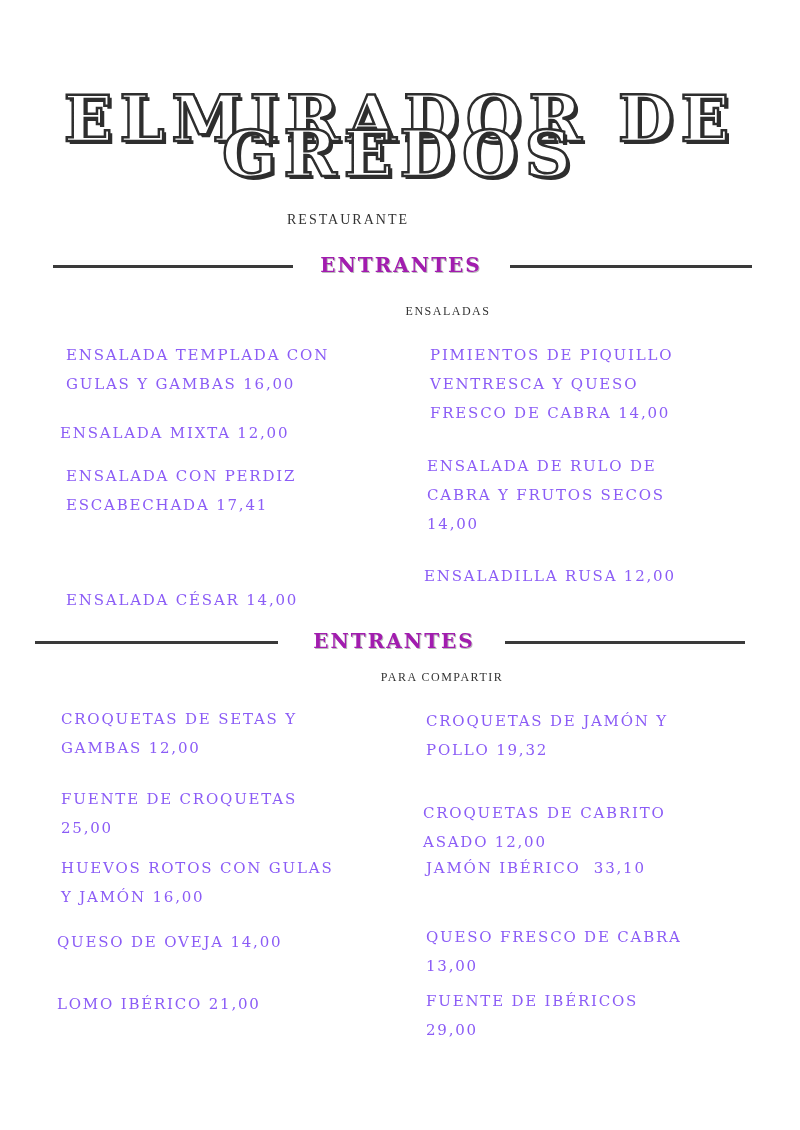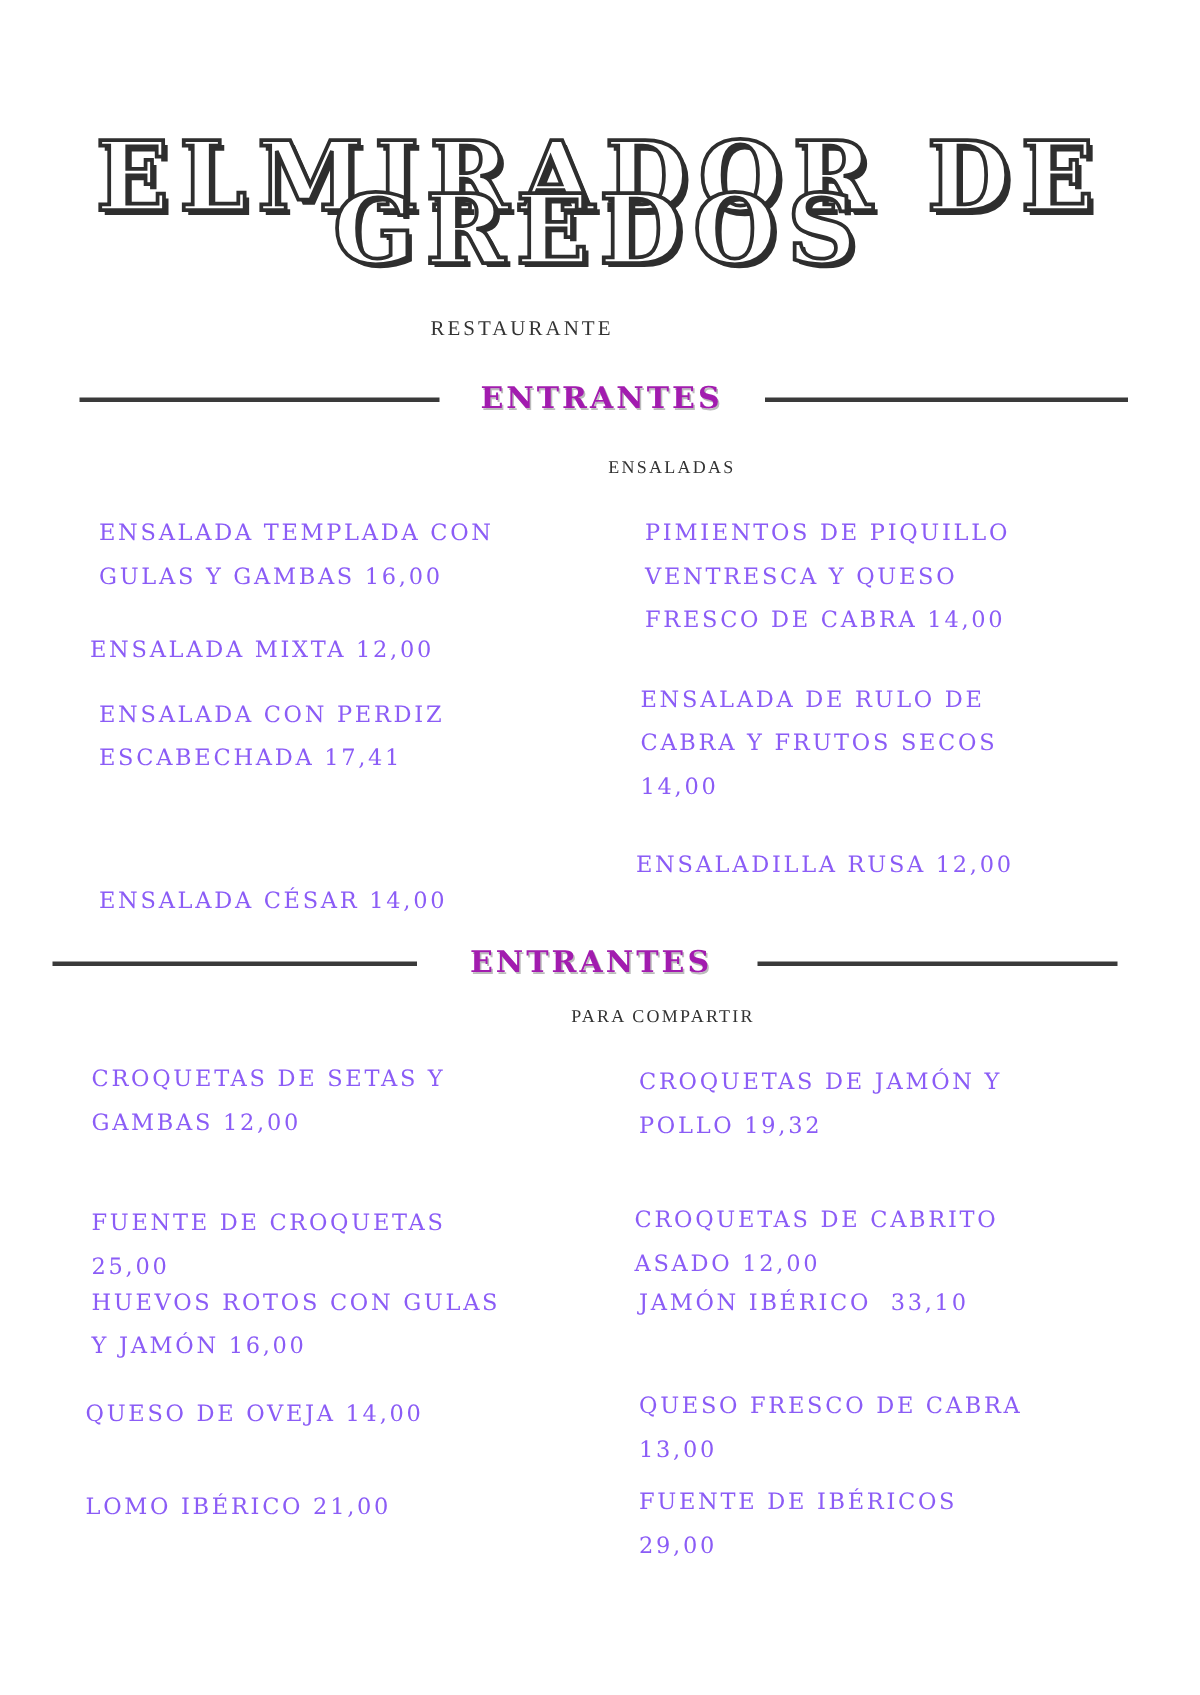--- a/index.html
+++ b/index.html
@@ -61,21 +61,21 @@
 14,00</div>
 <div class="item" style="left:424px; top:562px;">ENSALADILLA RUSA 12,00</div>
 
 <div class="divider" style="left:35px; top:641px; width:243px;"></div>
 <div class="sec-title" style="left:288px; top:629px; width:212px;">ENTRANTES</div>
 <div class="divider" style="left:505px; top:641px; width:240px;"></div>
 <div class="sec-sub" style="top:670px; left:-6px;">PARA COMPARTIR</div>
 
 <div class="item" style="left:61px; top:705px;">CROQUETAS DE SETAS Y
 GAMBAS 12,00</div>
-<div class="item" style="left:61px; top:785px;margin-top:16px;">FUENTE DE CROQUETAS
+<div class="item" style="left:61px; top:785px;">FUENTE DE CROQUETAS
 25,00</div>
 <div class="item" style="left:61px; top:854px;">HUEVOS ROTOS CON GULAS
 Y JAMÓN 16,00</div>
 <div class="item" style="left:57px; top:928px;">QUESO DE OVEJA 14,00</div>
 <div class="item" style="left:57px; top:990px;">LOMO IBÉRICO 21,00</div>
 
 <div class="item" style="left:426px; top:707px;">CROQUETAS DE JAMÓN Y
 POLLO 19,32</div>
 <div class="item" style="left:423px; top:799px;">CROQUETAS DE CABRITO
 ASADO 12,00</div>

